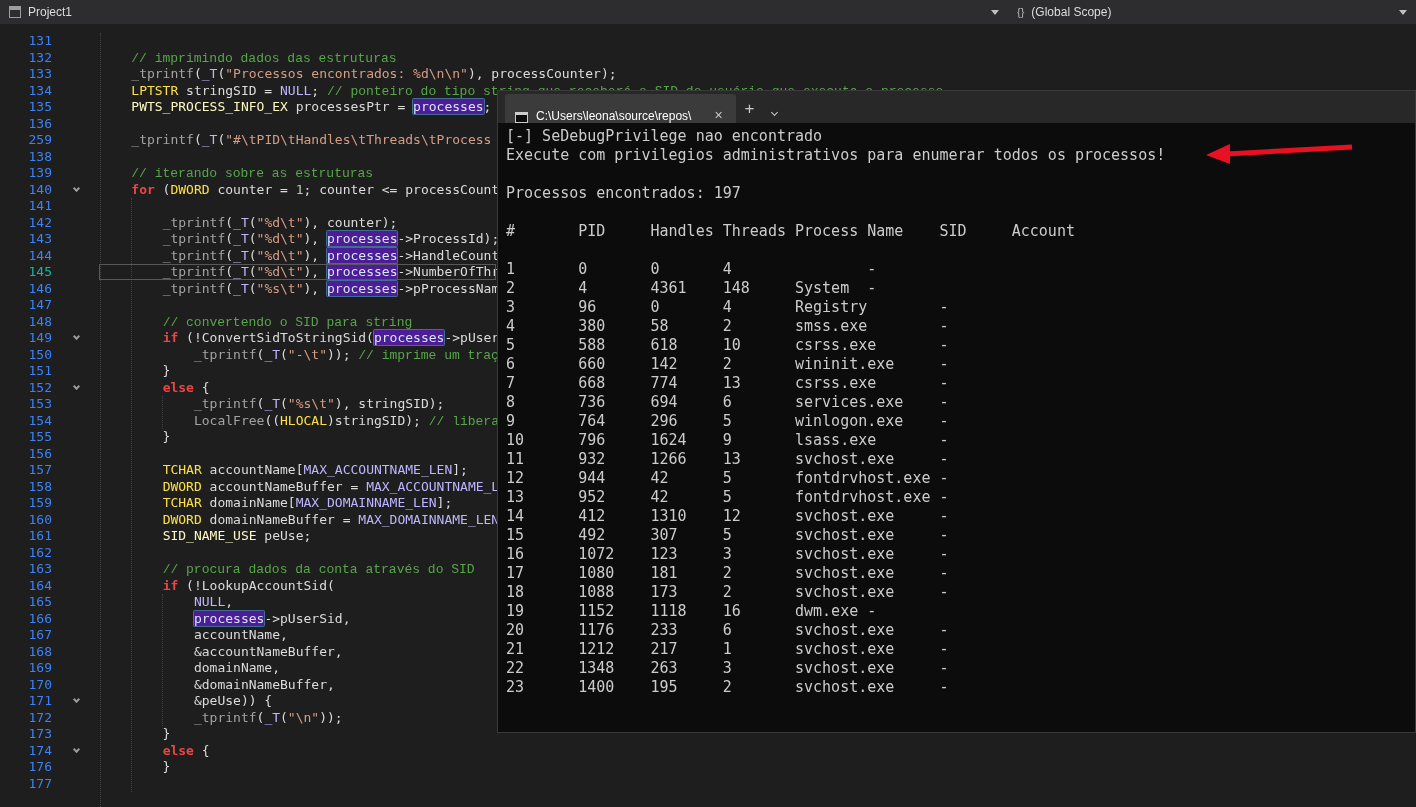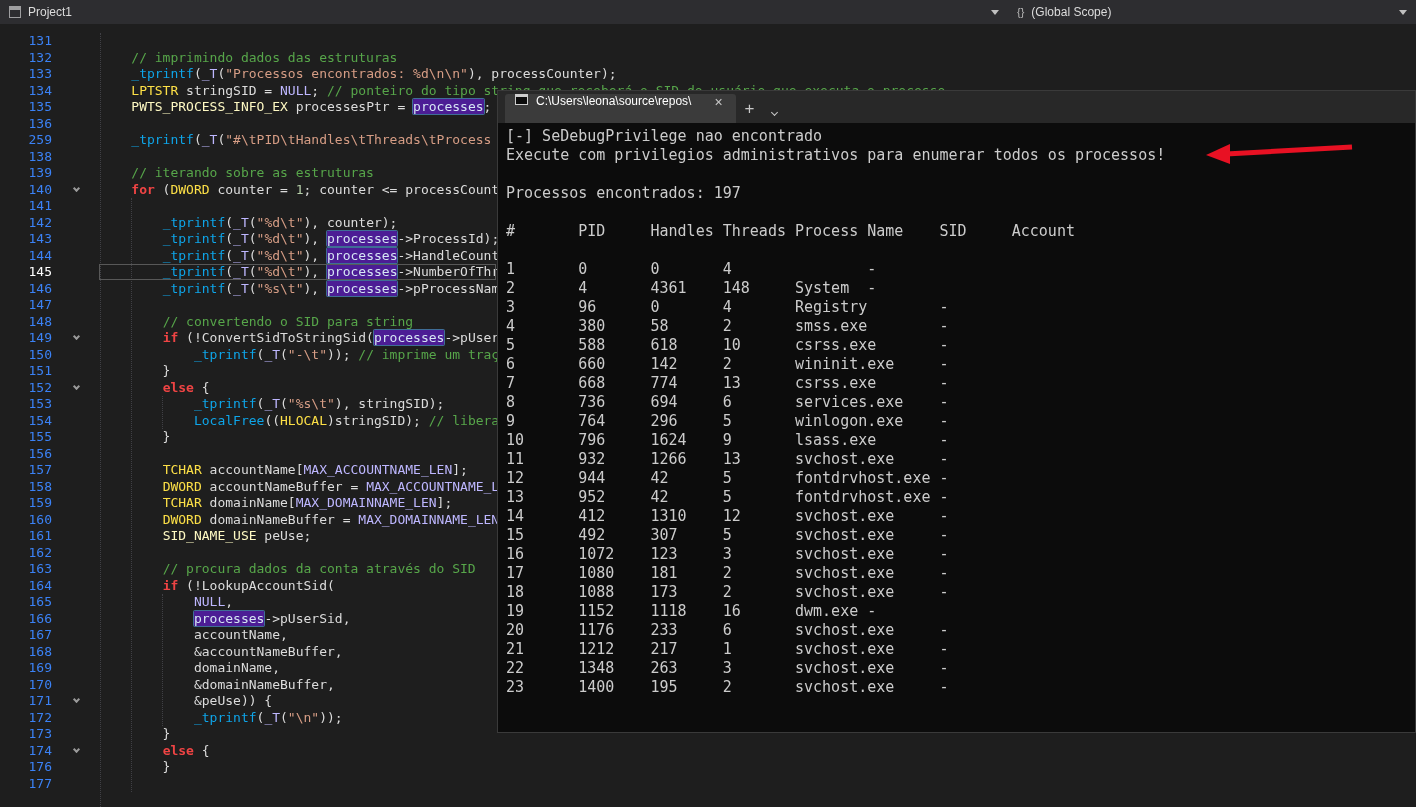--- a/index.html
+++ b/index.html
@@ -18,44 +18,44 @@
   .proj-icon { width:12px; height:12px; border:1px solid #9e9ea0; position:relative; background:#2d2d30; }
   .proj-icon::before { content:""; position:absolute; top:0; left:0; right:0; height:3px; background:#9e9ea0; }
   .scope-icon { color:#b8b8b8; font-size:11px; }
 
   
   .editor { position:absolute; top:24px; left:0; right:0; bottom:0; background:#1e1e1e; }
   .guide { position:absolute; width:0; border-left:1px dotted #404045; z-index:0; }
   .code-lines { position:absolute; top:9px; left:0; right:0; z-index:1; }
   .line { display:flex; height:16.5px; line-height:16.5px; font-size:13px; white-space:pre; position:relative; }
   .num  { width:52px; flex:none; text-align:right; color:#3b82f6; user-select:none; }
-  .cur .num { color:#ffffff; }
+  .cur .num { color:#14b8a6; }
   .fold { width:48px; flex:none; text-align:center; }
   .fold i { display:inline-block; width:5px; height:5px; border-right:2px solid #9a9a9a;
             border-bottom:2px solid #9a9a9a; transform:rotate(45deg); margin-bottom:3px; }
   .code { flex:none; }
   .curbox { position:absolute; left:99px; top:0; width:397px; height:16px;
             border:1px solid #585858; pointer-events:none; }
   .c-pl { color:#dcdcdc; }
-  .c-cm { color:#57a64a; }
+  .c-cm { color:#57a64a;font-family:Liberation Mono, monospace; }
   .c-sr { color:#d69d85; }
   .c-kw { color:#ef4444;font-weight:bold; }
   .c-ty { color:#fde047; }
   .c-st { color:#fef9c3; }
   .c-mc { color:#beb7ff; }
   .c-nm { color:#b5cea8; }
-  .c-fn { color:#0ea5e9; }
+  .c-fn { color:#a3a3a3; }
   .c-hl { color:#d6e6f5; background:#4c1d95; box-shadow:0 0 0 1px #3f6d96; border-radius:1px; }
 
   
   .terminal { position:absolute; left:497px; top:90px; width:919px; height:643px;
               background:#0c0c0c; border:1px solid #3a3a3a; z-index:10; }
   .tabbar { height:32px; background:#282828; display:flex; align-items:flex-end; padding-left:7px; }
   .tab { height:29px; min-width:230px; background:#3b3b3b; border-radius:3px 3px 0 0;
-         display:flex; align-items:flex-start; gap:8px; padding:0 10px;
+         display:flex; align-items:flex-end; gap:8px; padding:0 10px;
          font-family:"Liberation Sans", sans-serif; font-size:12px; color:#ffffff; }
   .tab-icon { width:13px; height:11px; border:1px solid #cccccc; background:#0c0c0c; position:relative; flex:none; }
   .tab-icon::before { content:""; position:absolute; top:0; left:0; right:0; height:2px; background:#cccccc; }
   .tab-title { white-space:nowrap; }
   .tab-close { color:#c8c8c8; font-size:14px; margin-left:12px; padding:0 3px; }
   .newtab { color:#c8c8c8; font-size:17px; padding:0 9px; align-self:center; margin-top:3px;
             font-family:"Liberation Sans", sans-serif; }
   .tabdd { padding:0 8px; align-self:center; margin-top:5px; }
   .tabdd i { display:inline-block; width:5px; height:5px; border-right:1.5px solid #c8c8c8;
              border-bottom:1.5px solid #c8c8c8; transform:rotate(45deg); }

